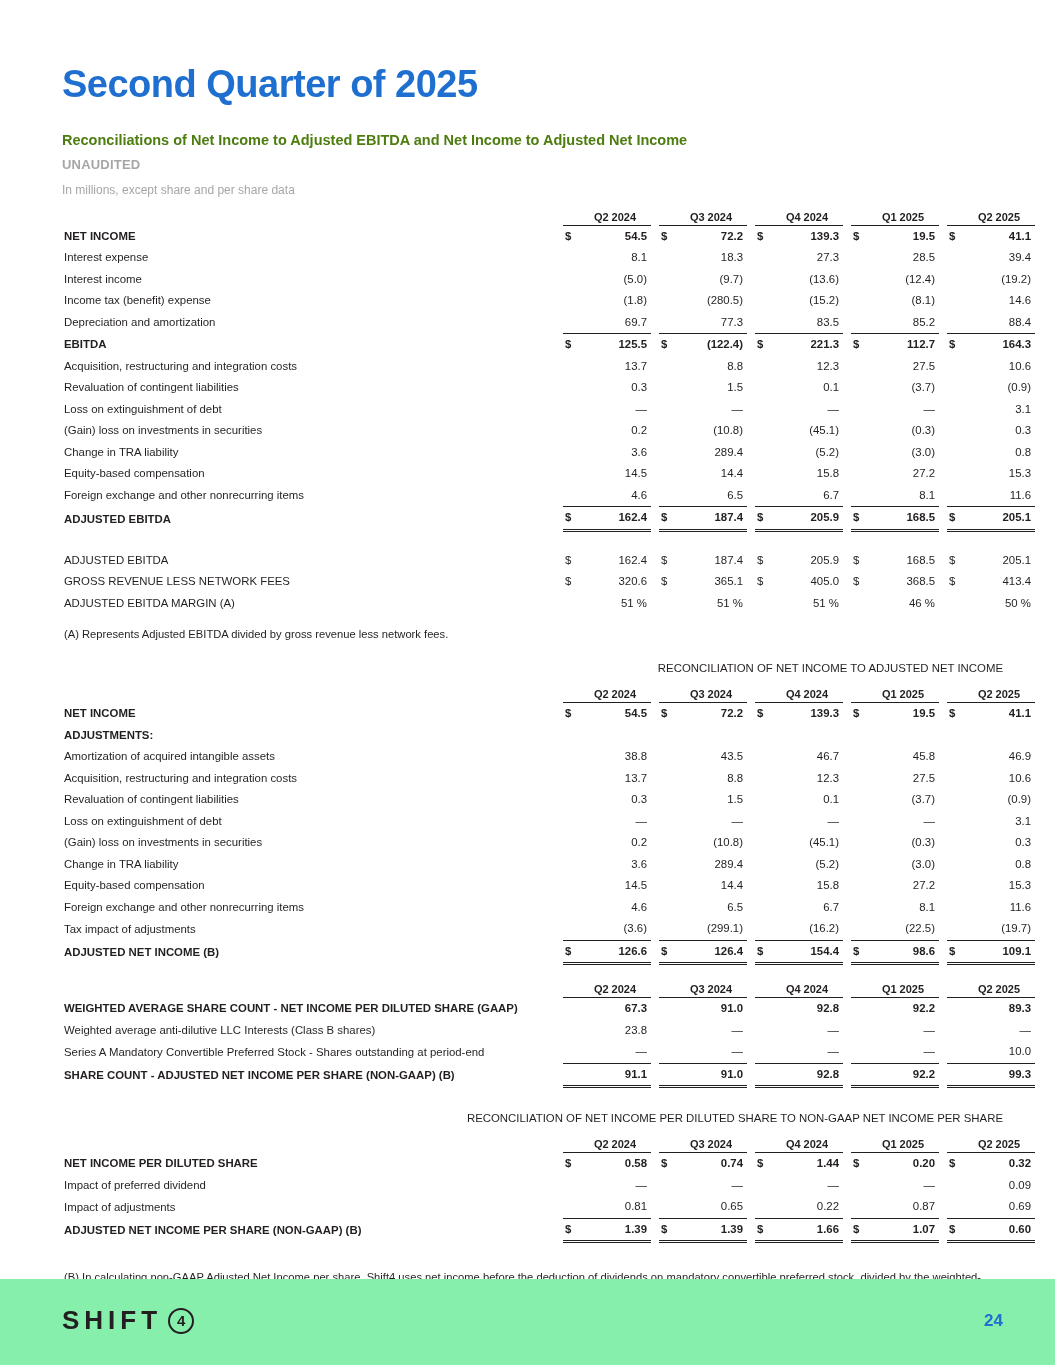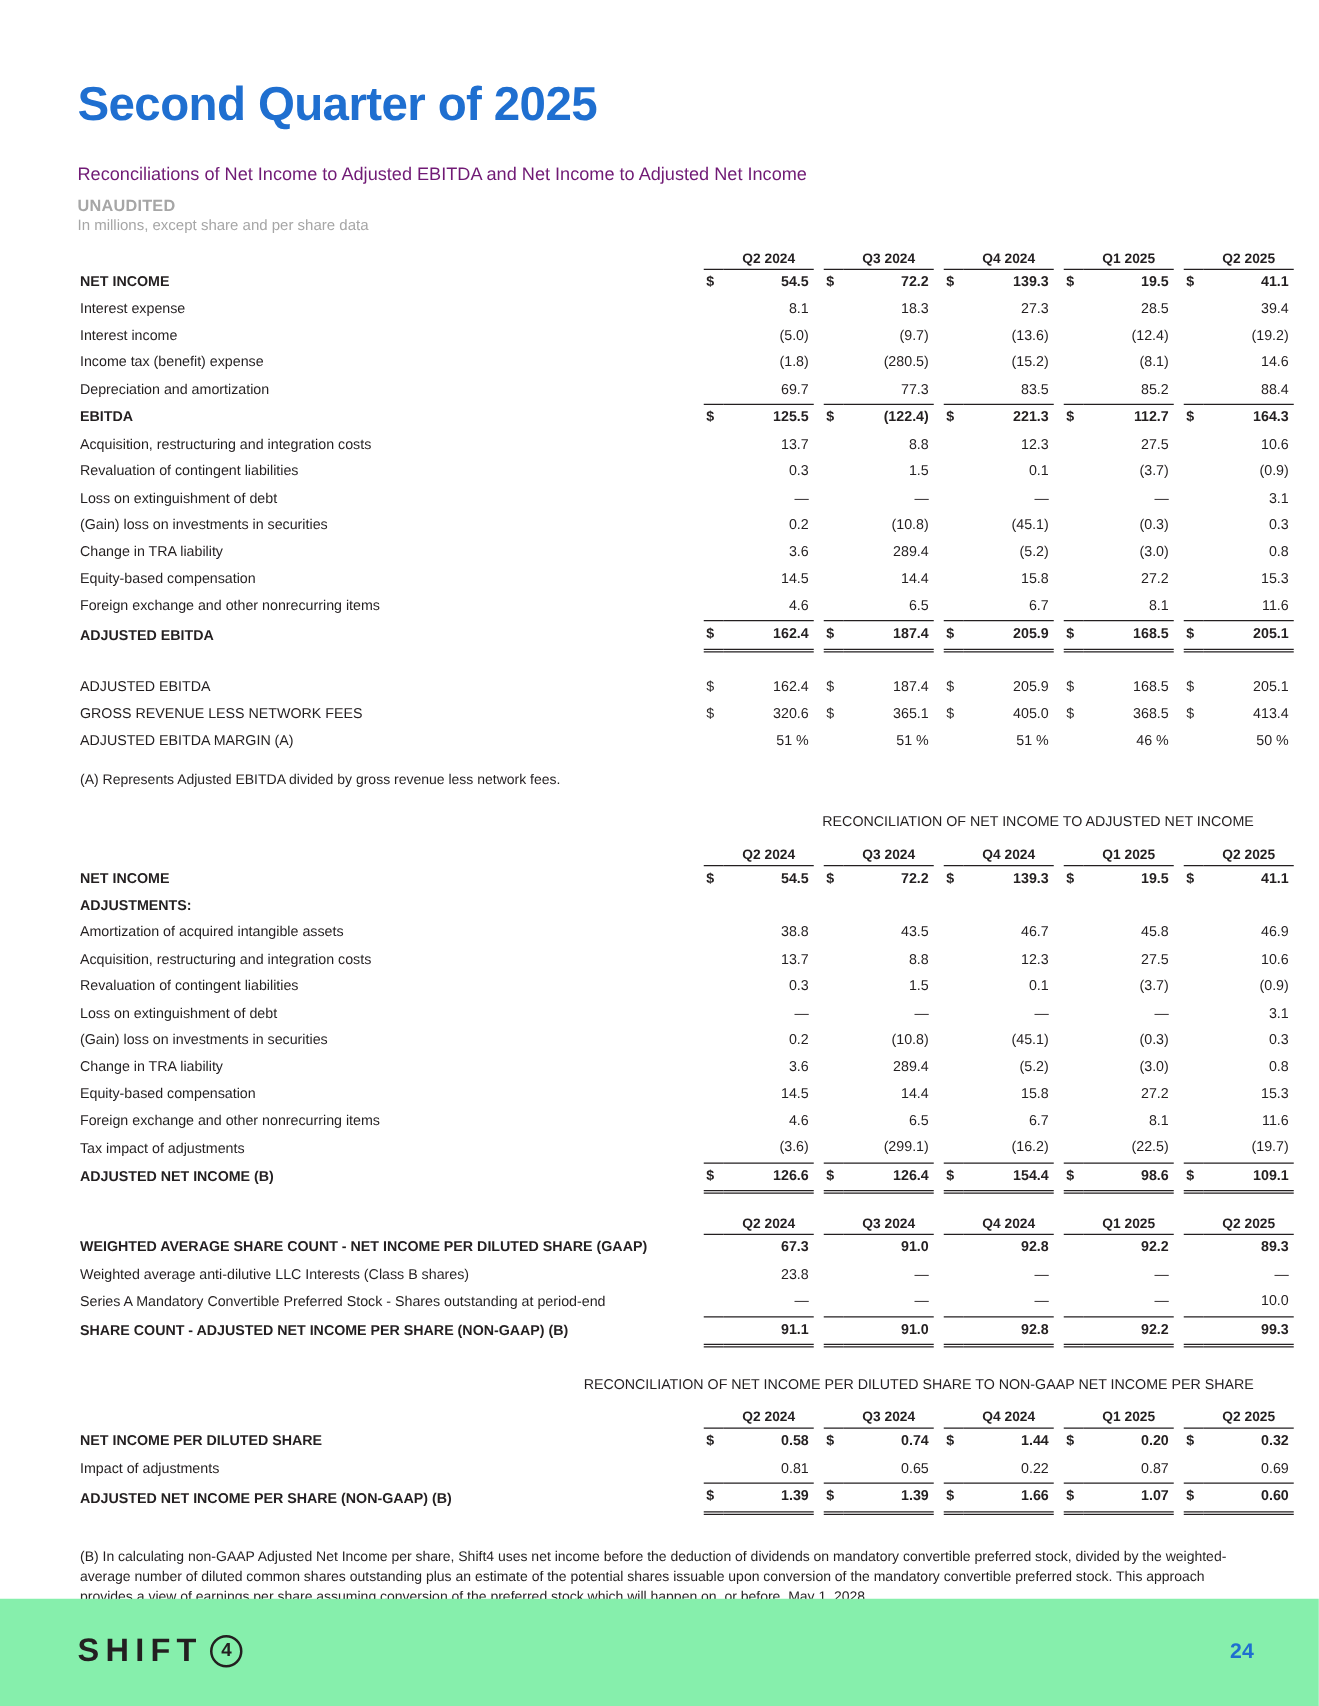--- a/index.html
+++ b/index.html
@@ -25,30 +25,30 @@
   .title {
     font-size: 38px;
     font-weight: bold;
     color: #1f6fd0;
     letter-spacing: -0.5px;
     margin: 8px 0 26px 0;
     line-height: 1.1;
   }
   .subtitle {
     font-size: 14.5px;
-    font-weight: normal;
-    color: #701a75;
+    font-weight: bold;
+    color: #4d7c0f;
     margin-bottom: 9px;
   }
   .unaudited {
     font-size: 13px;
     font-weight: bold;
     color: #a6a6a6;
     letter-spacing: 0.2px;
-    margin-bottom: 1px;
+    margin-bottom: 11px;
   }
   .inmillions {
     font-size: 12px;
     color: #a6a6a6;
     margin-bottom: 14px;
   }
   table.fin {
     width: 941px;
     border-collapse: collapse;
     font-size: 11.4px;
@@ -901,20 +901,37 @@
             <td></td>
             <td class="cur">$</td>
             <td class="num">1.44</td>
             <td></td>
             <td class="cur">$</td>
             <td class="num">0.20</td>
             <td></td>
             <td class="cur">$</td>
             <td class="num">0.32</td>
           </tr>
+          <tr class="row">
+            <td class="lbl ind1">Impact of preferred dividend</td>
+            <td class="cur"></td>
+            <td class="num">—</td>
+            <td></td>
+            <td class="cur"></td>
+            <td class="num">—</td>
+            <td></td>
+            <td class="cur"></td>
+            <td class="num">—</td>
+            <td></td>
+            <td class="cur"></td>
+            <td class="num">—</td>
+            <td></td>
+            <td class="cur"></td>
+            <td class="num">0.09</td>
+          </tr>
           <tr class="row bline">
             <td class="lbl ind1">Impact of adjustments</td>
             <td class="cur"></td>
             <td class="num">0.81</td>
             <td></td>
             <td class="cur"></td>
             <td class="num">0.65</td>
             <td></td>
             <td class="cur"></td>
             <td class="num">0.22</td>

